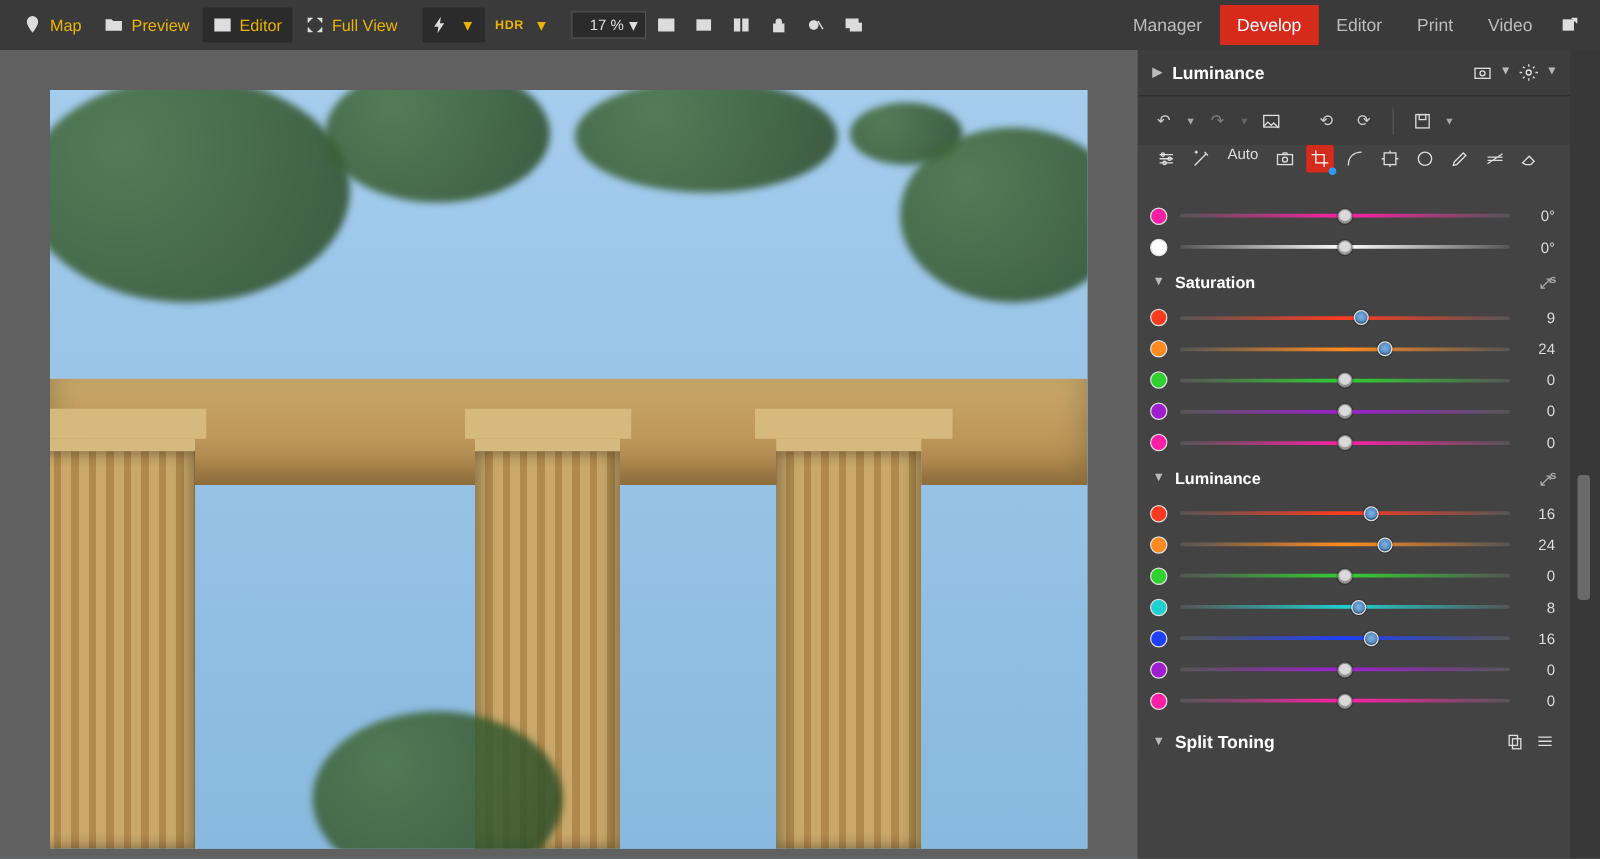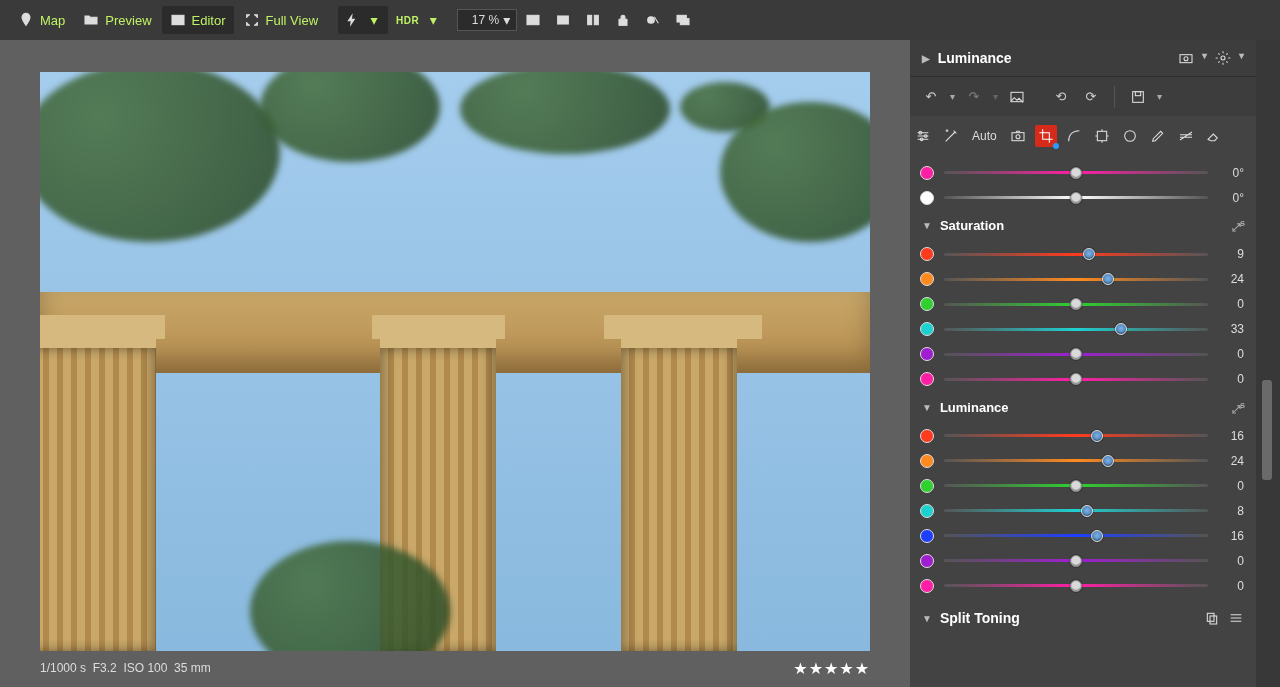--- a/index.html
+++ b/index.html
@@ -24,21 +24,21 @@
   }
   .topbar .left { display: flex; align-items: center; gap: 2px; }
   .topbar .right { margin-left: auto; display: flex; align-items: center; gap: 2px; }
   .tb-btn {
     height: 28px;
     display: inline-flex;
     align-items: center;
     padding: 0 8px;
     gap: 6px;
     border-radius: 2px;
-    color: #bef264;
+    color: #eab308;
     cursor: pointer;
   }
   .tb-btn.icon-only { padding: 0 6px; }
   .tb-btn.active { background: #2b2b2b; }
   .tb-btn svg, .tb-btn .glyph { width: 16px; height: 16px; fill: #ddd; }
   .glyph { display:inline-flex; align-items:center; justify-content:center; font-size:14px; }
   .vsep { width:1px; height:22px; background:#555; margin:0 4px; }
   .zoom-box {
     width: 60px; height: 22px; background: #2b2b2b; border: 1px solid #555;
     color:#ddd; text-align:right; padding:0 6px; font-size:12px;
@@ -91,21 +91,21 @@
   }
   .section-hdr .tri { margin-right:8px; font-size:10px; color:#bbb; }
   .section-hdr .spacer { flex:1; }
   .hdr-icons { display:flex; gap:8px; color:#bbb; }
   .toolbar2 {
     height:40px; display:flex; align-items:center; padding:0 10px; gap:8px;
     background:#3d3d3d; border-top:1px solid #2f2f2f;
   }
   .toolbar2 .btn { width:22px; height:22px; display:flex; align-items:center; justify-content:center; color:#ccc; cursor:pointer; }
   .toolbar3 {
-    height:40px; display:flex; align-items:center; padding:0 2px; gap:6px;
+    height:40px; display:flex; padding:0 12px; gap:6px;
     background:#434343;
   }
   .toolbar3 .btn { width:22px; height:22px; display:flex; align-items:center; justify-content:center; color:#ccc; cursor:pointer; }
   .toolbar3 .auto { padding:0 4px; font-size:12px; color:#ddd; cursor:pointer; }
   .toolbar3 .btn.active { background:#d62a1b; color:#fff; border-radius:2px; position:relative; }
   .toolbar3 .btn.active::after { content:''; position:absolute; right:-2px; bottom:-2px; width:6px;height:6px;border-radius:50%; background:#2b9cff;}
   .sliders { padding:4px 12px 2px 10px; }
   .subhdr { display:flex; align-items:center; padding:6px 12px 4px 12px; color:#fff; font-weight:600;}
   .subhdr .tri { margin-right:8px; font-size:10px; color:#bbb; }
   .subhdr .tog { margin-left:auto; color:#aaa; font-size:11px; letter-spacing:-1px; }
@@ -199,20 +199,45 @@
     <div class="tb-btn icon-only">
         <svg class="i" viewBox="0 0 24 24">
           <circle cx="9" cy="12" r="5"></circle>
           <path d="M14 7l6 10"></path>
         </svg>
       </div>
     <div class="tb-btn icon-only">
         <svg class="i" viewBox="0 0 24 24">
           <rect x="3" y="5" width="14" height="10"></rect>
           <rect x="8" y="10" width="13" height="9"></rect>
+        </svg>
+      </div>
+  </div>
+  <div class="right">
+    <div class="modes">
+      <div class="mode-tab">
+          <span>Manager</span>
+        </div>
+      <div class="mode-tab active">
+          <span>Develop</span>
+        </div>
+      <div class="mode-tab">
+          <span>Editor</span>
+        </div>
+      <div class="mode-tab">
+          <span>Print</span>
+        </div>
+      <div class="mode-tab">
+          <span>Video</span>
+        </div>
+    </div>
+    <div class="tb-btn icon-only">
+        <svg class="i" viewBox="0 0 24 24">
+          <rect x="4" y="6" width="12" height="12"></rect>
+          <path d="M14 4h6v6M20 4l-9 9"></path>
         </svg>
       </div>
   </div>
 </div>
 
 <div class="main">
 
   <div class="viewer">
     <div class="canvas">
       <div class="sky"></div>
@@ -223,27 +248,20 @@
         <div class="col c2"></div>
       <div class="cap c3"></div>
         <div class="col c3"></div>
       <div class="leaf l1"></div>
         <div class="leaf l2"></div>
         <div class="leaf l3"></div>
       <div class="leaf l4"></div>
         <div class="leaf l5"></div>
         <div class="leaf l6"></div>
     </div>
-    <div class="meta-row">
-      <span>1/1000 s</span>&nbsp;&nbsp;
-      <span>F3.2</span>&nbsp;&nbsp;
-      <span>ISO 100</span>&nbsp;&nbsp;
-      <span>35 mm</span>
-      <span class="stars">★★★★★</span>
-    </div>
   </div>
 
   <div class="panel">
     <div class="panel-body">
       <div class="section-hdr">
         <span class="tri">▶</span>
         <span>Luminance</span>
         <span class="spacer"></span>
         <span class="hdr-icons">
           <svg class="i" viewBox="0 0 24 24">
@@ -382,27 +400,20 @@
                 <span class="val">24</span>
               </div>
               <div class="slider-row">
                 <span class="swatch" style="background: rgb(47, 208, 47);"></span>
                 <div class="track" style="background: linear-gradient(90deg, rgb(85, 85, 85) 0%, rgb(47, 208, 47) 50%, rgb(85, 85, 85) 100%);">
                   <div class="thumb" style="left: 50%;"></div>
                 </div>
                 <span class="val">0</span>
               </div>
               <div class="slider-row">
-                <span class="swatch" style="background: rgb(31, 208, 208);"></span>
-                <div class="track" style="background: linear-gradient(90deg, rgb(85, 85, 85) 0%, rgb(31, 208, 208) 50%, rgb(85, 85, 85) 100%);">
-                  <div class="thumb accent" style="left: 67%;"></div>
-                </div>
-                <span class="val">33</span>
-              </div>
-              <div class="slider-row">
                 <span class="swatch" style="background: rgb(159, 31, 208);"></span>
                 <div class="track" style="background: linear-gradient(90deg, rgb(85, 85, 85) 0%, rgb(159, 31, 208) 50%, rgb(85, 85, 85) 100%);">
                   <div class="thumb" style="left: 50%;"></div>
                 </div>
                 <span class="val">0</span>
               </div>
               <div class="slider-row">
                 <span class="swatch" style="background: rgb(255, 31, 166);"></span>
                 <div class="track" style="background: linear-gradient(90deg, rgb(85, 85, 85) 0%, rgb(255, 31, 166) 50%, rgb(85, 85, 85) 100%);">
                   <div class="thumb" style="left: 50%;"></div>

